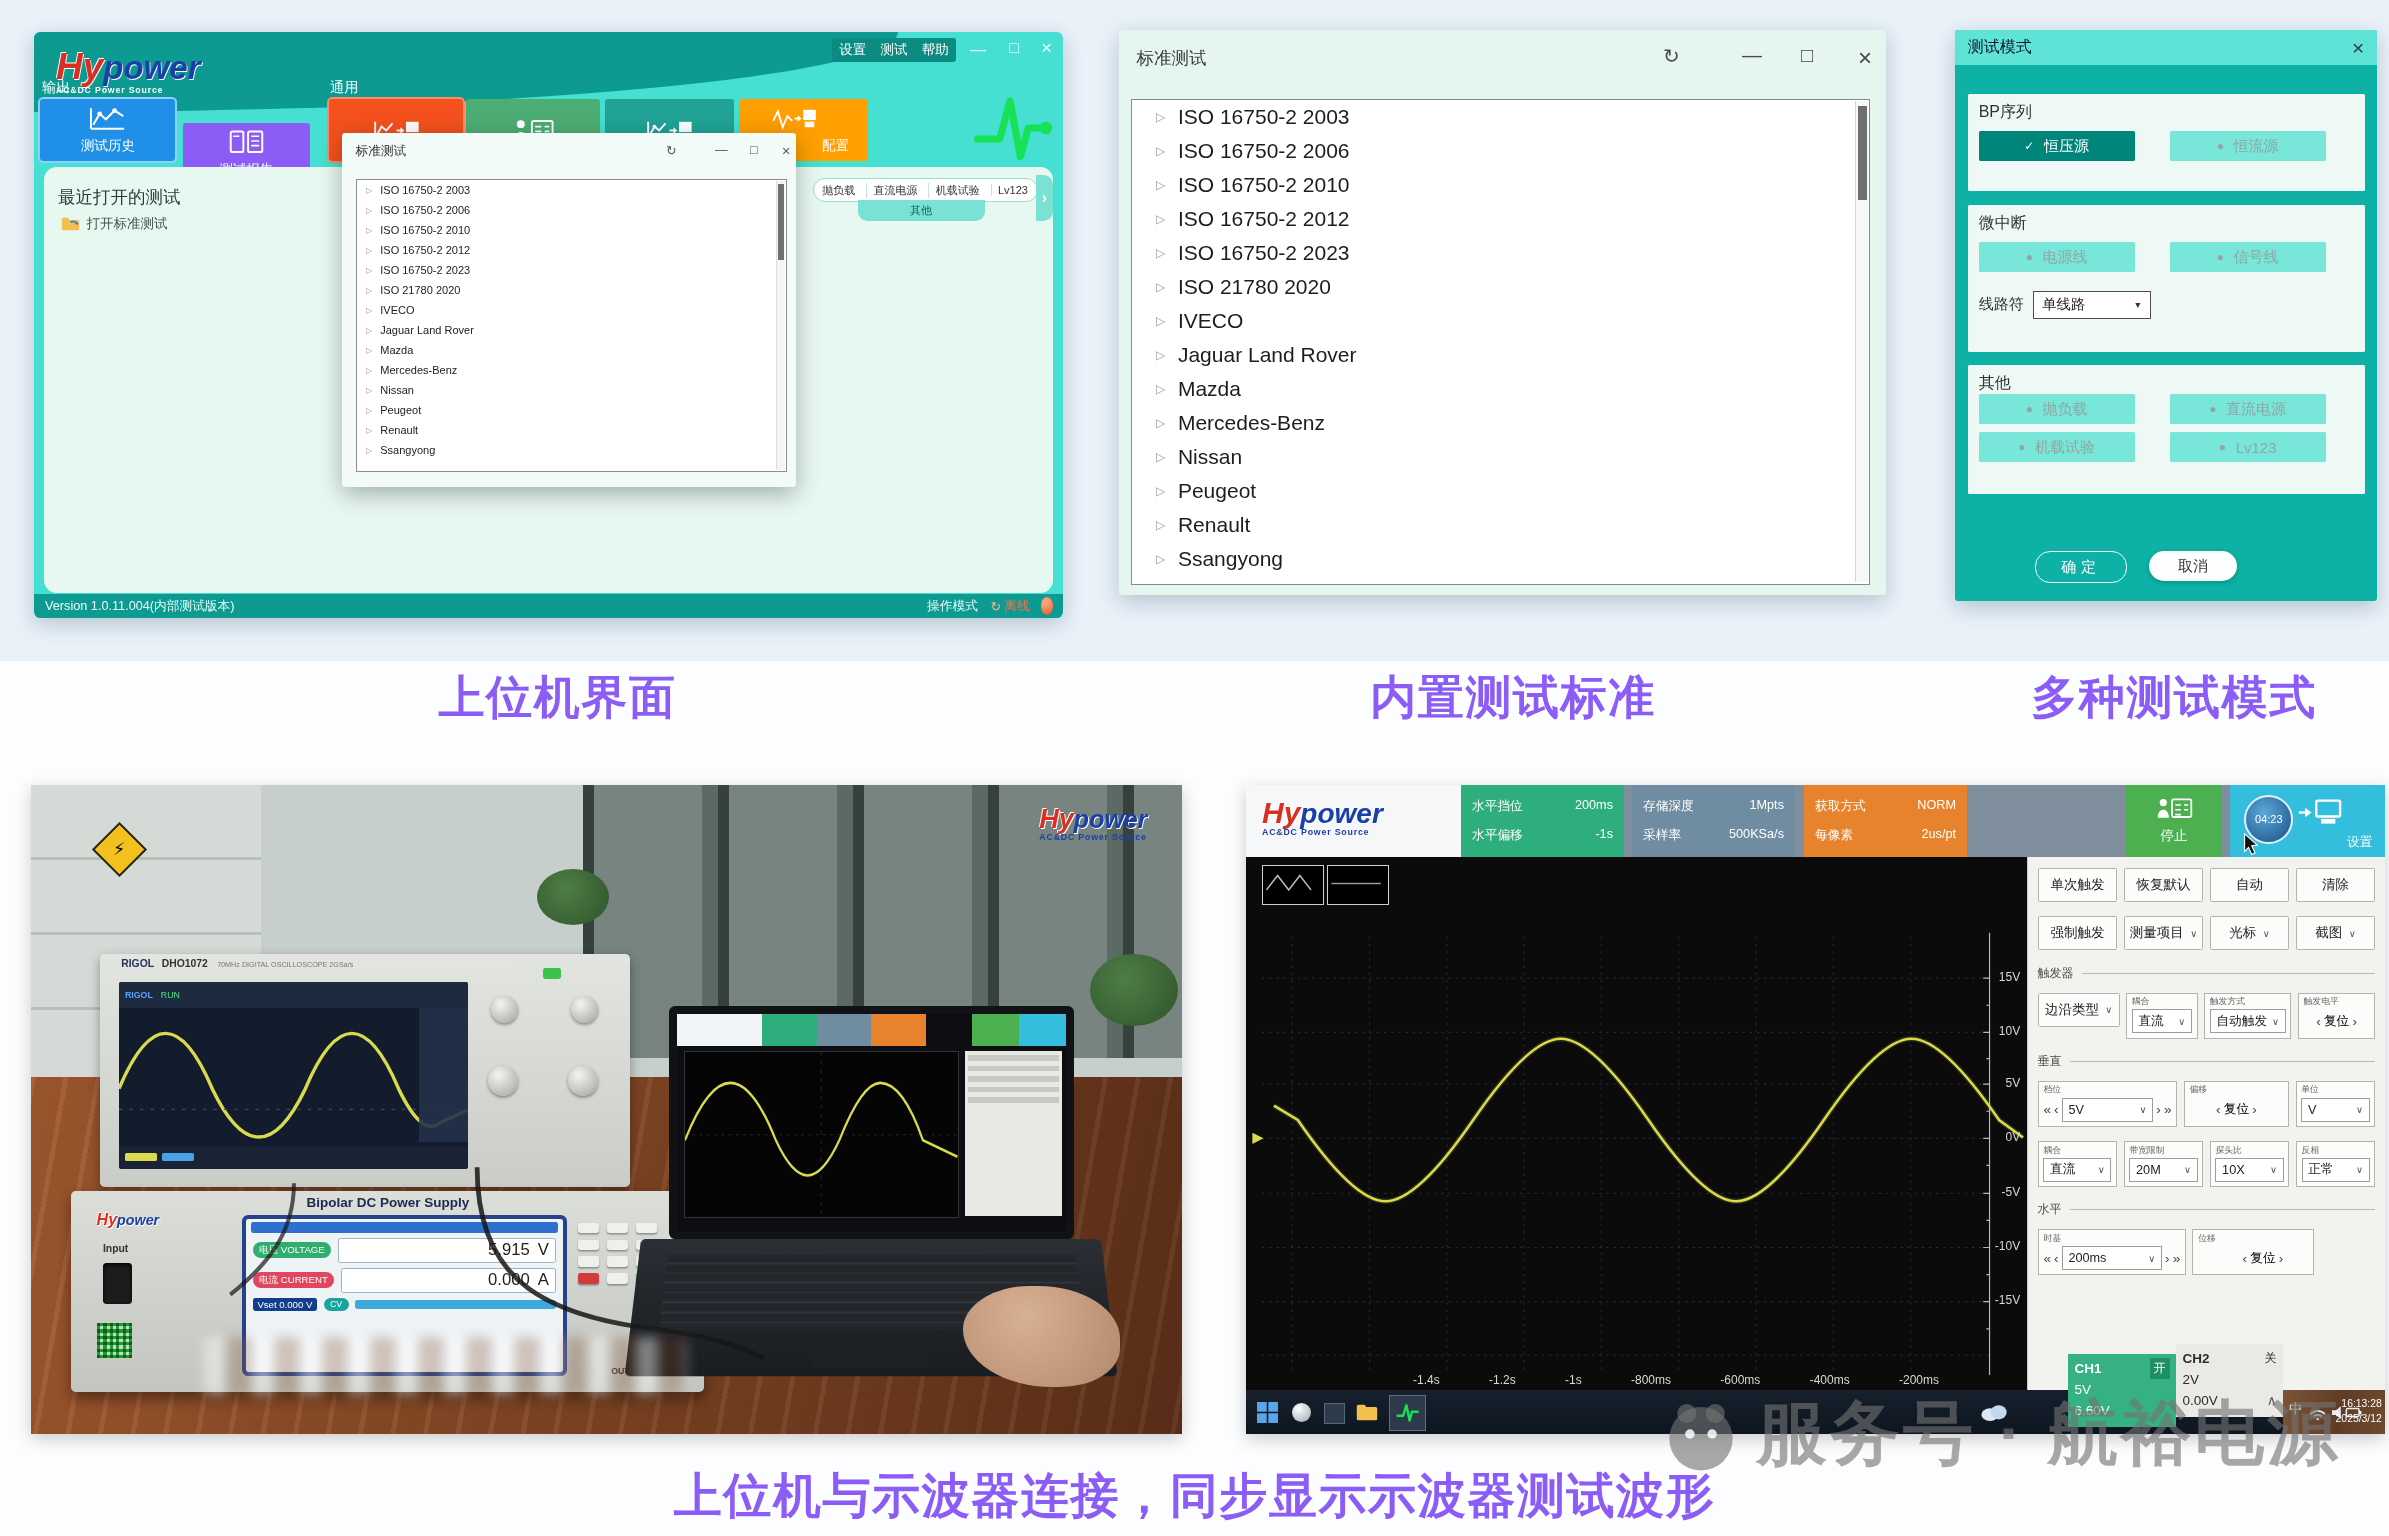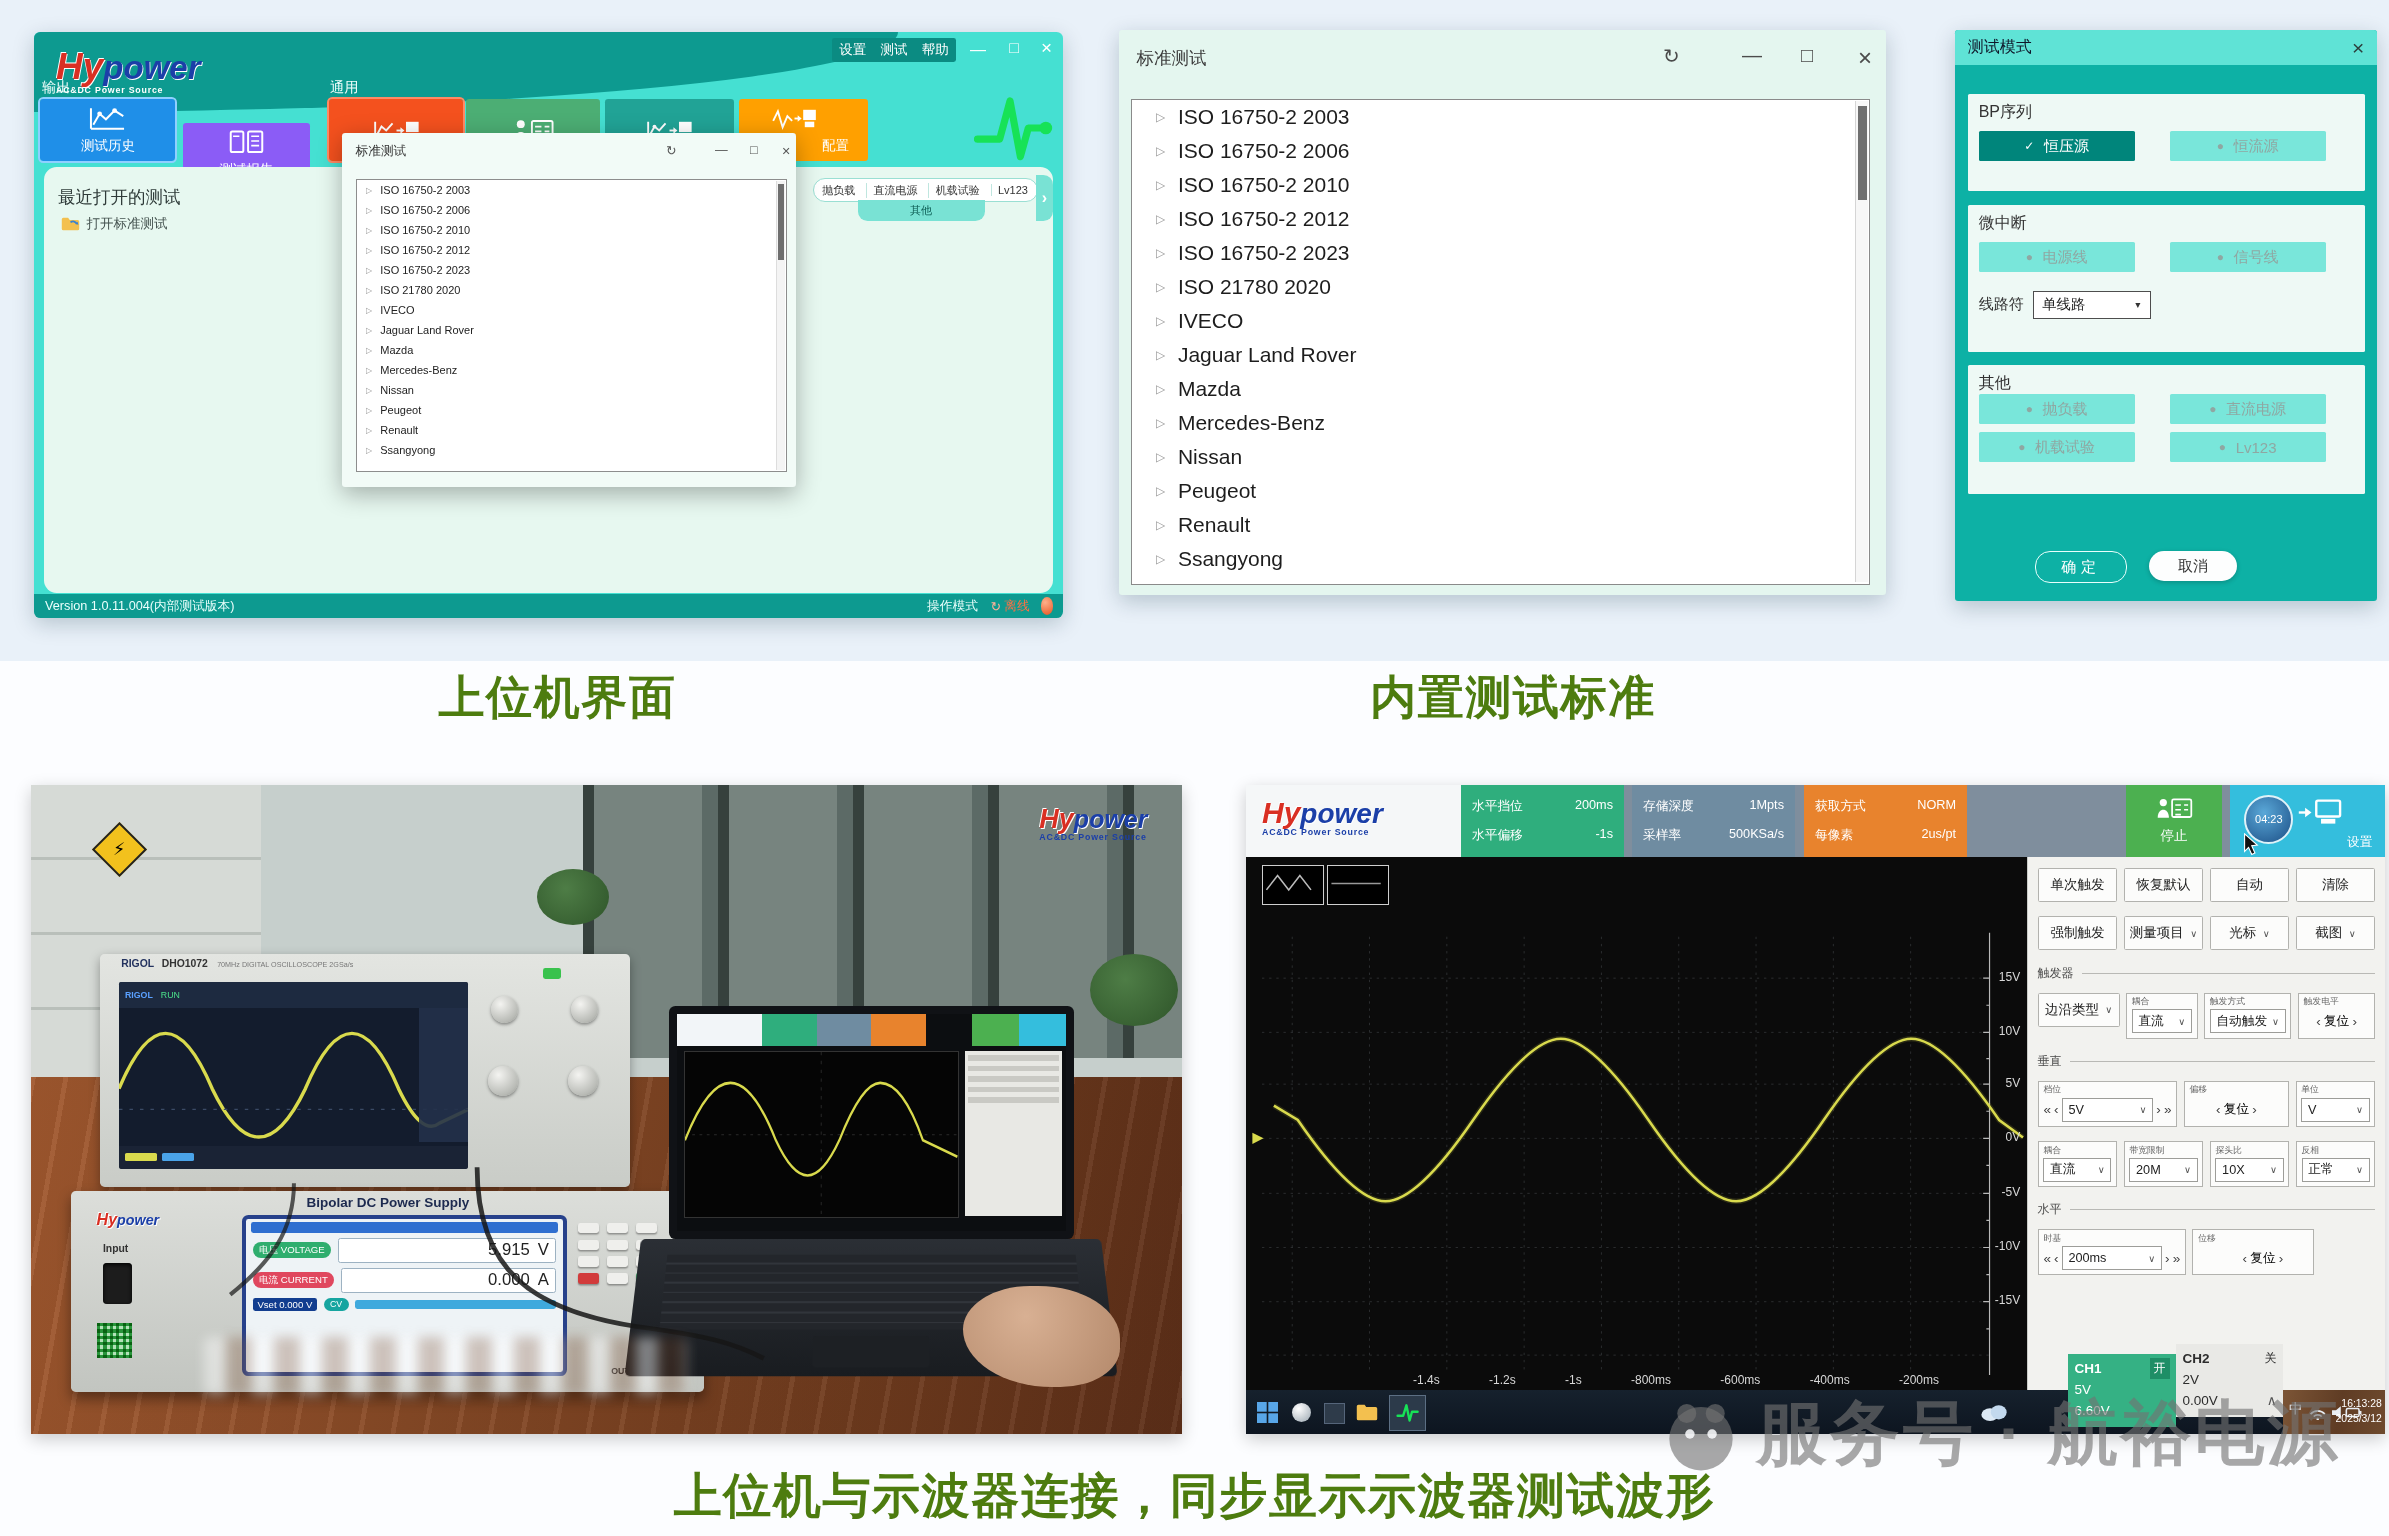--- a/index.html
+++ b/index.html
@@ -81,21 +81,21 @@
   .mbtn .mark{font-size:12px;}
   .lineselect{display:flex;align-items:center;gap:9.6px;}
   .lineselect .lab{font-size:15px;color:#333;}
   .lineselect .box{width:100px;height:25.5px;border:0.8px solid #4d4d4d;background:#fff;display:flex;
                    align-items:center;justify-content:space-between;padding:0 8px;font-size:14.3px;color:#222;}
   .okbtn{left:80px;top:521px;width:90px;height:30px;background:#0db1a5;border:1.6px solid #e8fffc;border-radius:15px;
          display:flex;align-items:center;justify-content:center;color:#fff;font-size:15px;letter-spacing:4.8px;}
   .cancelbtn{left:194px;top:521px;width:88px;height:30px;background:#fdfefe;border-radius:15px;
          display:flex;align-items:center;justify-content:center;color:#333;font-size:15px;box-shadow:0 1.6px 4.8px rgba(0,0,0,.2);}
   
-  .cap{font-size:46px;font-weight:bold;color:#4d7c0f;letter-spacing:1.6px;}
+  .cap{font-size:46px;font-weight:bold;color:#8b5cf6;letter-spacing:1.6px;}
   
   .scope{left:1246px;top:785px;width:1139px;height:649px;background:#7f8e9d;box-shadow:0 4.8px 16px rgba(0,0,0,.2);}
   .sc-logo-area{left:0;top:0;width:215px;height:72px;background:#f5f7f8;}
   .hdr-block{top:0;height:72px;display:flex;flex-direction:column;justify-content:space-evenly;
              padding:0 11px;box-sizing:border-box;color:#fff;font-size:12.7px;}
   .hdr-row{display:flex;justify-content:space-between;gap:8px;white-space:nowrap;}
   .hb1{left:215px;width:163px;background:#2fae7d;}
   .hb2{left:386px;width:163px;background:#6f8ca1;}
   .hb3{left:558px;width:163px;background:#e8832d;}
   .stopbtn{left:880px;top:0;width:96px;height:72px;background:#4cb050;display:flex;flex-direction:column;
@@ -540,20 +540,21 @@
     <div class="ab okbtn">
         <span>确定</span>
       </div>
     <div class="ab cancelbtn">
         <span>取消</span>
       </div>
   </div>
 
   <div class="ab cap" style="left:414px;top:667px;width:287px;text-align:center;">上位机界面</div>
   <div class="ab cap" style="left:1322px;top:667px;width:382px;text-align:center;">内置测试标准</div>
+  <div class="ab cap" style="left:1983px;top:667px;width:382px;text-align:center;">多种测试模式</div>
 
   <div class="ab photo">
     <div class="ab ph-windows"></div>
     <div class="ab ph-cab"></div>
     <div class="ab warnsign">
         <span>⚡</span>
       </div>
     <div class="ab plant" style="left:44%;top:13%;width:72px;height:56px;"></div>
     <div class="ab plant" style="left:92%;top:26%;width:88px;height:72px;"></div>
     <div class="ab ph-desk"></div>

